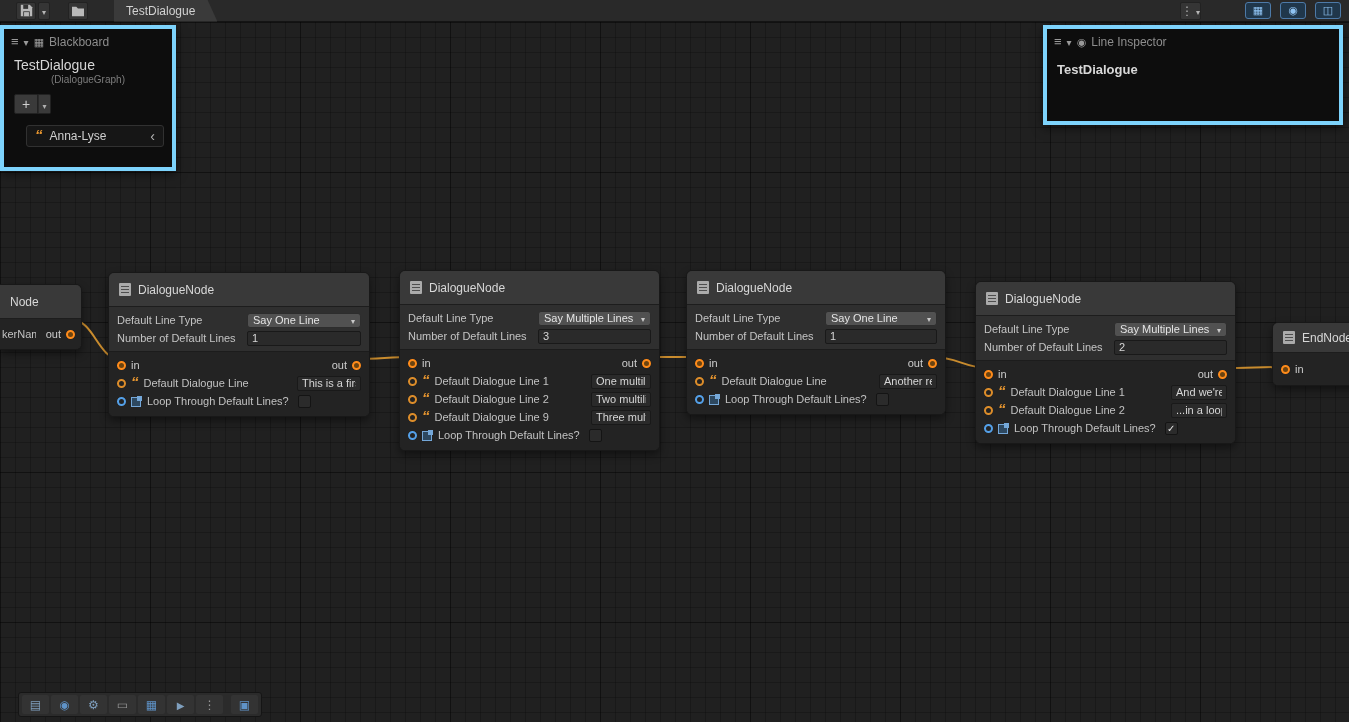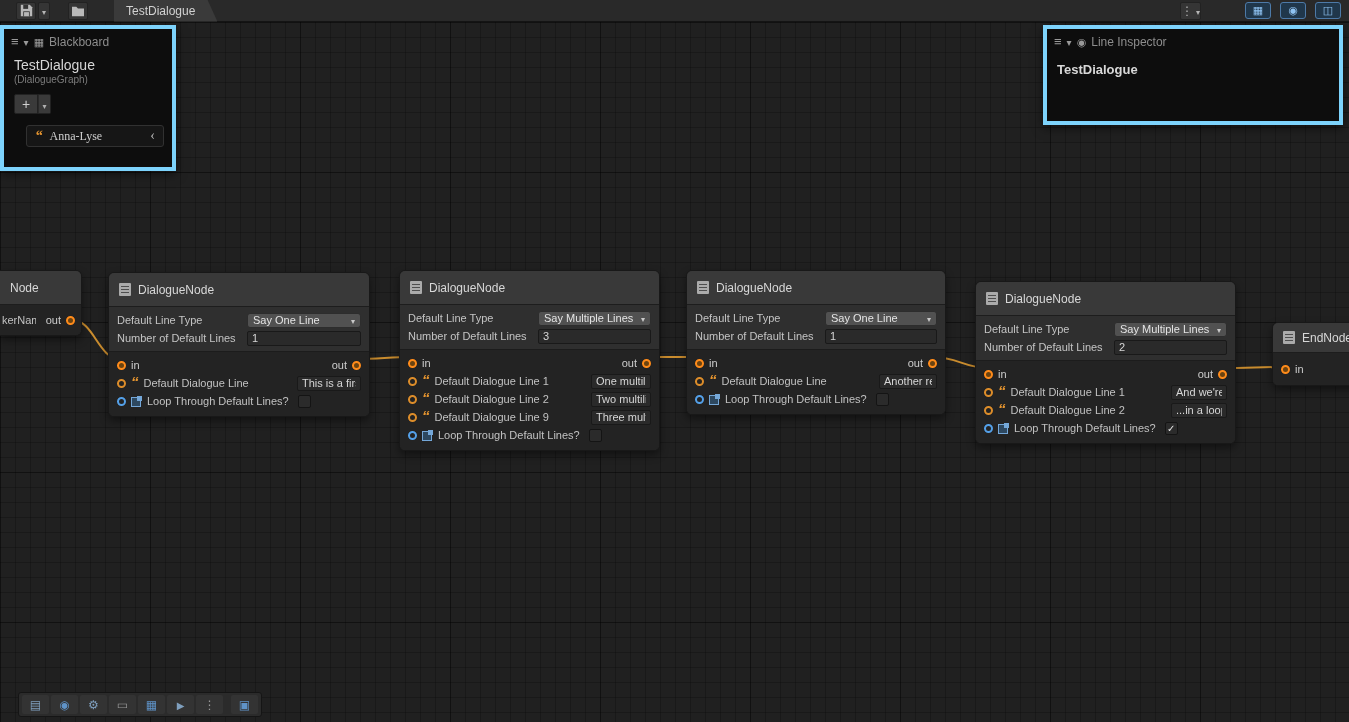--- a/index.html
+++ b/index.html
@@ -34,28 +34,28 @@
   .panel-toggle{width:26px;height:17px;border:1px solid #4d7aa8;border-radius:3px;background:#20374b;
     display:flex;align-items:center;justify-content:center;color:#8fc3f2;font-size:11px;line-height:1;}
 
   
   .panel{position:absolute;background:#0d0d0d;border:4px solid #7dd3fc;z-index:40;
     box-shadow:0 3px 10px rgba(0,0,0,.55);}
   .panel-header{display:flex;align-items:center;gap:5px;padding:5px 7px;color:#8d8d8d;font-size:12px;}
   .blackboard{left:0;top:25px;width:176px;height:146px;}
   .graph-inspector{left:1043px;top:25px;width:300px;height:100px;}
   .bb-title{padding:3px 10px 0;color:#d6d6d6;font-size:14px;}
-  .bb-sub{padding:1px 10px 0;color:#7d7d7d;font-size:10px;}
+  .bb-sub{padding:1px 10px 0;color:#7d7d7d;font-size:10px;text-align:center;}
   .bb-addrow{display:flex;margin:9px 0 0 10px;}
   .add-btn{width:24px;height:20px;background:#3a3a3a;border:1px solid #222;color:#d0d0d0;
     font-size:14px;display:flex;align-items:center;justify-content:center;border-radius:2px 0 0 2px;}
   .add-dd{width:13px;height:20px;background:#3a3a3a;border:1px solid #222;border-left:1px solid #2a2a2a;
     display:flex;align-items:center;justify-content:center;color:#b0b0b0;border-radius:0 2px 2px 0;}
   .bb-pill{margin:11px 0 0 22px;width:138px;height:22px;background:#161616;border:1px solid #313131;
-    border-radius:3px;display:flex;align-items:center;gap:7px;padding:0 8px;color:#cfcfcf;font-size:12px;font-family:Liberation Serif, serif;}
+    border-radius:3px;display:flex;align-items:center;gap:7px;padding:0 8px;color:#cfcfcf;font-size:12px;}
   .pill-expander{margin-left:auto;color:#b5b5b5;font-size:14px;line-height:1;}
   .gi-name{padding:8px 10px 0;color:#d8d8d8;font-size:13px;font-weight:bold;}
 
   
   .node{position:absolute;background:#2a2a2a;border:1px solid #181818;border-radius:6px;
     box-shadow:0 4px 8px rgba(0,0,0,.45);z-index:10;overflow:hidden;font-size:11px;}
   .node-title{height:34px;background:#393939;display:flex;align-items:center;gap:7px;
     padding:0 10px;font-size:12px;color:#d8d8d8;border-bottom:1px solid #1d1d1d;}
   .node-props{background:#2f2f2f;padding:4px 0;border-bottom:1px solid #1c1c1c;}
   .prop-row{display:flex;align-items:center;height:18px;padding:0 8px;gap:6px;}
@@ -86,21 +86,21 @@
   .script-icon{width:12px;height:13px;flex:none;background:#ababab;border-radius:1px;position:relative;}
   .script-icon::before{content:"";position:absolute;left:2px;top:3px;right:2px;height:8px;
     background:repeating-linear-gradient(#4e4e4e 0 1px,transparent 1px 3px);}
 
   .bool-icon{width:11px;height:11px;position:relative;flex:none;}
   .bool-icon::before{content:"";position:absolute;left:0;bottom:0;width:8px;height:8px;
     border:1px solid #74a7d8;background:#2d4860;}
   .bool-icon::after{content:"";position:absolute;right:0;top:0;width:5px;height:5px;background:#74a7d8;}
 
   
-  .start-node{left:0;top:270px;width:82px;border-left:none;border-radius:0 6px 6px 0;}
+  .start-node{left:0;top:284px;width:82px;border-left:none;border-radius:0 6px 6px 0;}
   .start-node .port-row{height:30px;background:#232323;padding:0 6px 0 2px;}
   .end-node{left:1272px;top:322px;width:110px;}
   .end-node .node-title{height:30px;}
   .end-node .node-ports{padding:7px 0;}
 
   
   .wires{position:absolute;left:0;top:0;z-index:5;pointer-events:none;}
   .wires path{fill:none;stroke:#c98c2e;stroke-width:2;stroke-linecap:round;}
 
   

